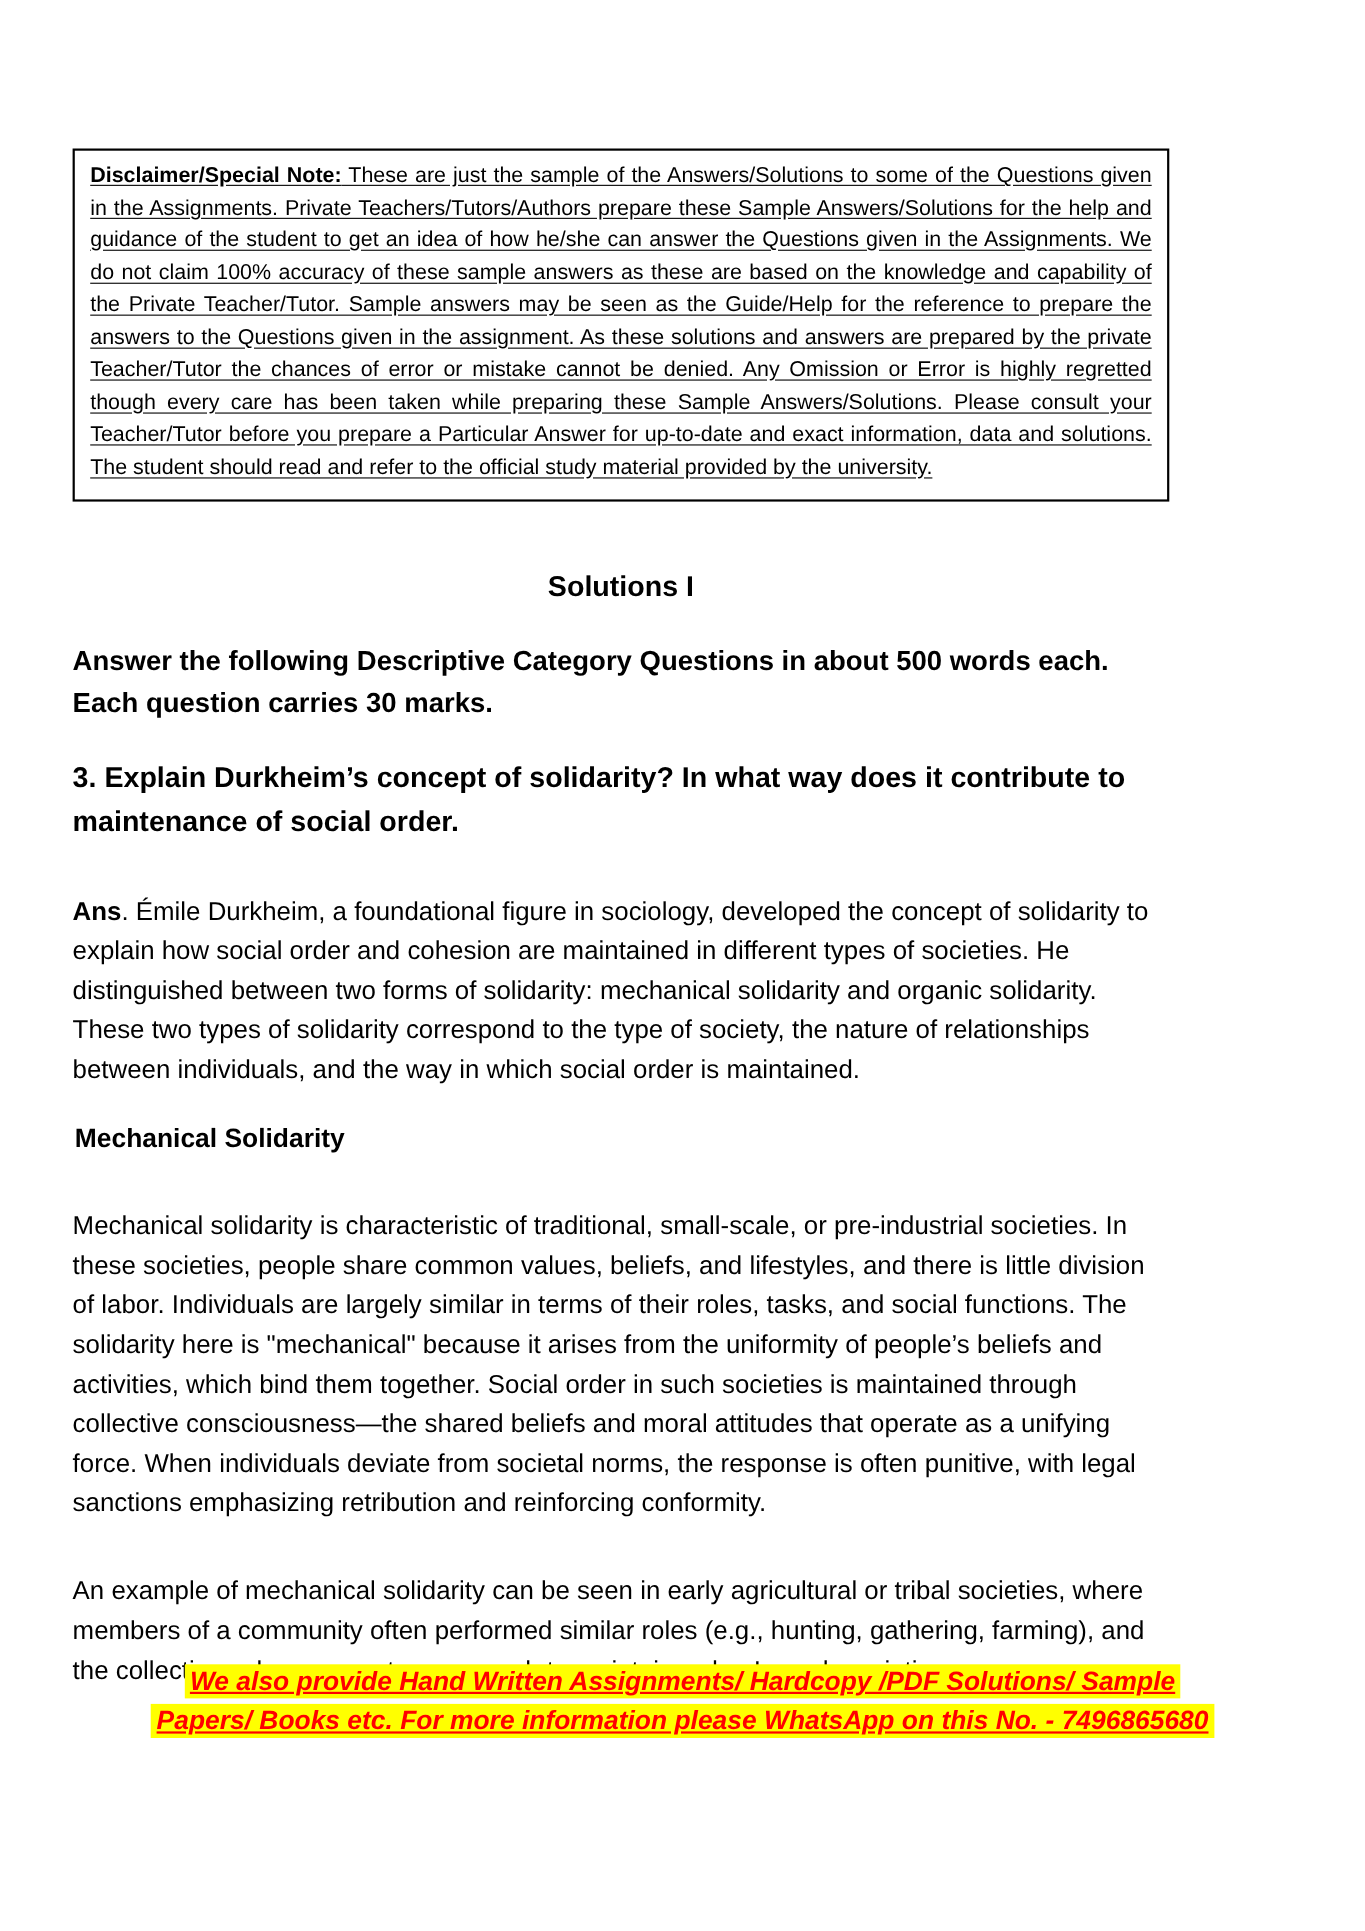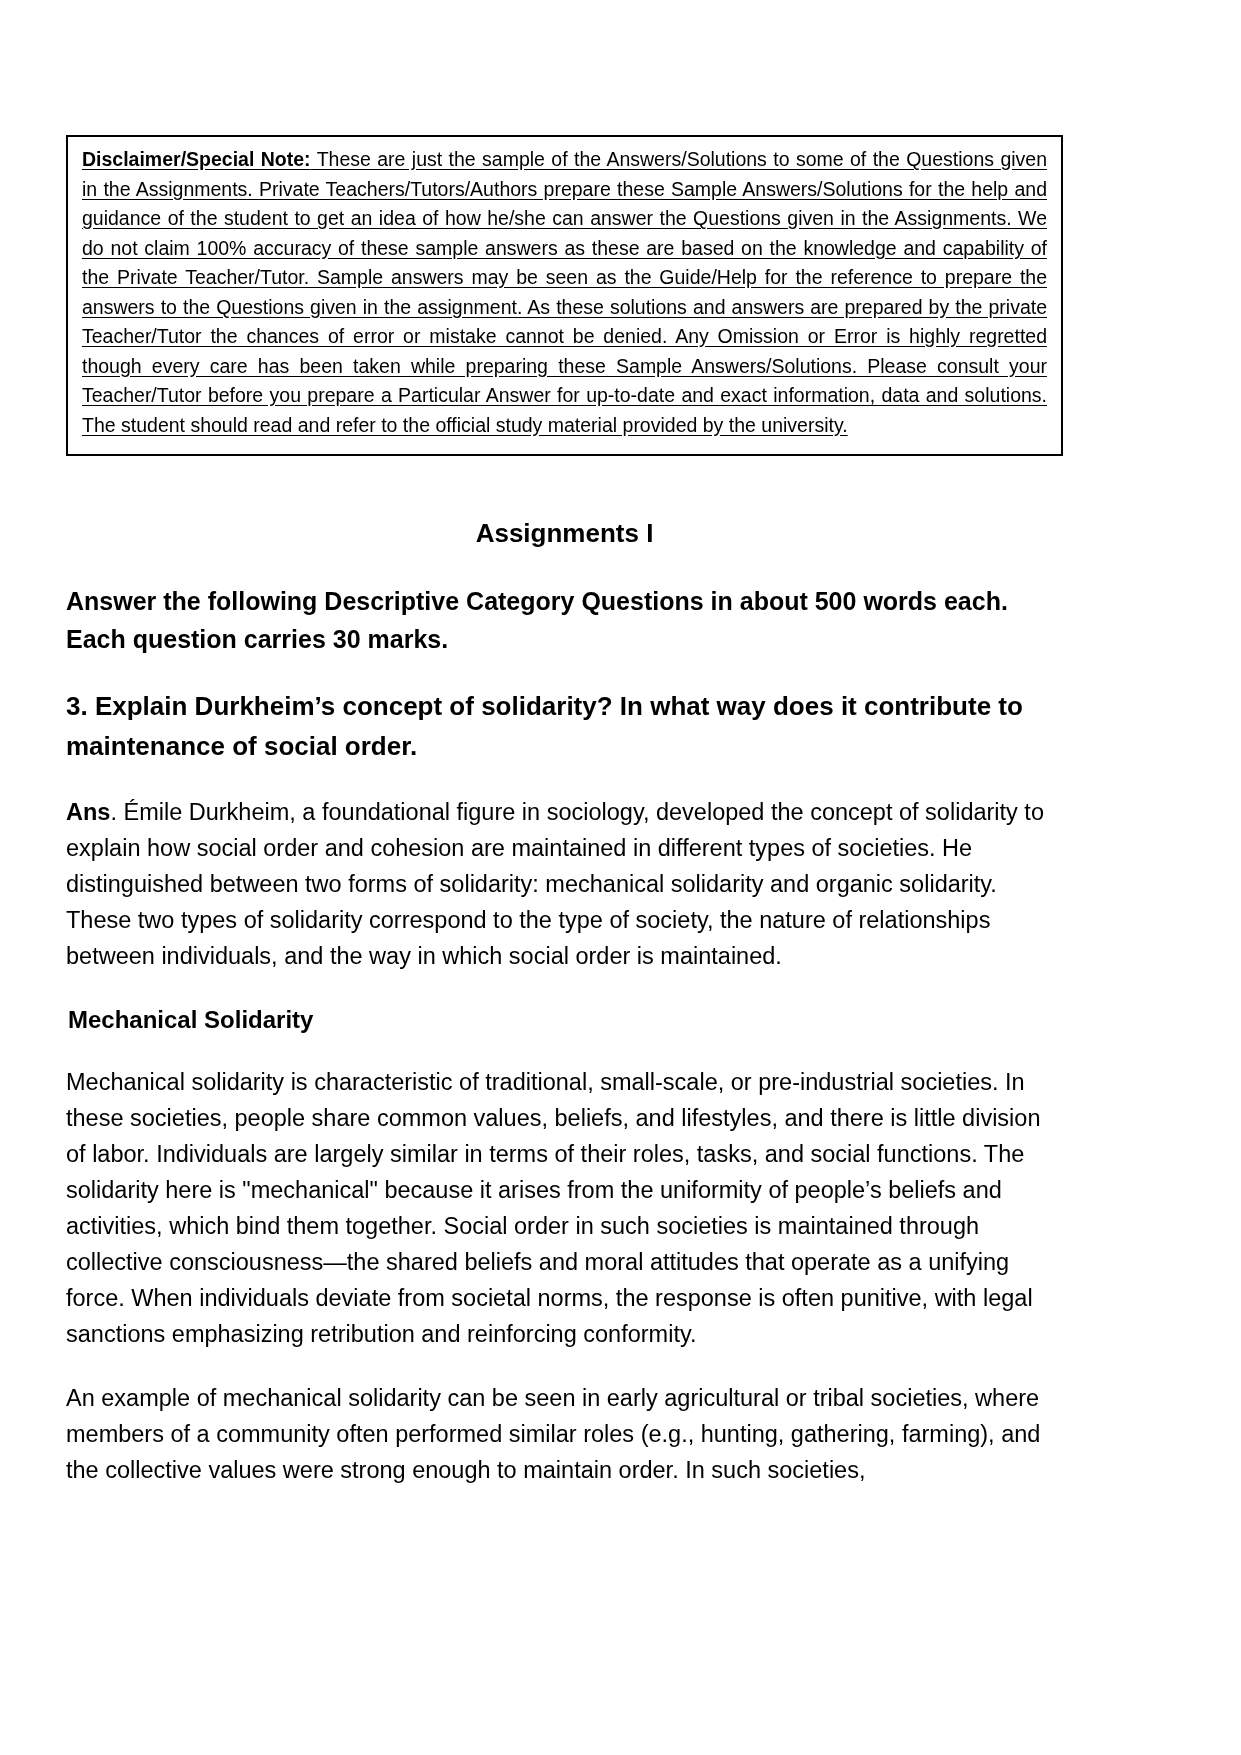--- a/index.html
+++ b/index.html
@@ -47,21 +47,21 @@
     font-weight: bold;
     line-height: 38px;
   }
   .question-heading {
     margin: 28px 0 0 0;
     font-size: 26px;
     font-weight: bold;
     line-height: 40px;
   }
   .body-para {
-    margin: 28px 0 0 0;
+    margin: 44px 0 0 0;
     font-size: 23.5px;
     line-height: 36px;
     text-align: left;
   }
   .ans-label {
     font-weight: bold;
   }
   .sub-heading {
     margin: 30px 0 0 2px;
     font-size: 24px;
@@ -94,28 +94,33 @@
 </style>
 </head>
 <body>
 
 <div class="page">
 
   <div class="disclaimer-box">
     <p class="disclaimer-text"><span class="disclaimer-label">Disclaimer/Special Note:</span><span> These are just the sample of the Answers/Solutions to some of the Questions given in the Assignments. Private Teachers/Tutors/Authors prepare these Sample Answers/Solutions for the help and guidance of the student to get an idea of how he/she can answer the Questions given in the Assignments. We do not claim 100% accuracy of these sample answers as these are based on the knowledge and capability of the Private Teacher/Tutor. Sample answers may be seen as the Guide/Help for the reference to prepare the answers to the Questions given in the assignment. As these solutions and answers are prepared by the private Teacher/Tutor the chances of error or mistake cannot be denied. Any Omission or Error is highly regretted though every care has been taken while preparing these Sample Answers/Solutions. Please consult your Teacher/Tutor before you prepare a Particular Answer for up-to-date and exact information, data and solutions. The student should read and refer to the official study material provided by the university.</span></p>
   </div>
 
-  <h1 class="assignment-title">Assignments I</h1>
+  <h1 class="assignment-title">Solutions I</h1>
 
   <p class="instructions">Answer the following Descriptive Category Questions in about 500 words each. Each question carries 30 marks.</p>
 
   <h2 class="question-heading">3. Explain Durkheim’s concept of solidarity? In what way does it contribute to maintenance of social order.</h2>
 
   <p class="body-para"><span class="ans-label">Ans</span><span>. Émile Durkheim, a foundational figure in sociology, developed the concept of solidarity to explain how social order and cohesion are maintained in different types of societies. He distinguished between two forms of solidarity: mechanical solidarity and organic solidarity. These two types of solidarity correspond to the type of society, the nature of relationships between individuals, and the way in which social order is maintained.</span></p>
 
   <h3 class="sub-heading">Mechanical Solidarity</h3>
 
   <p class="body-para">Mechanical solidarity is characteristic of traditional, small-scale, or pre-industrial societies. In these societies, people share common values, beliefs, and lifestyles, and there is little division of labor. Individuals are largely similar in terms of their roles, tasks, and social functions. The solidarity here is "mechanical" because it arises from the uniformity of people’s beliefs and activities, which bind them together. Social order in such societies is maintained through collective consciousness—the shared beliefs and moral attitudes that operate as a unifying force. When individuals deviate from societal norms, the response is often punitive, with legal sanctions emphasizing retribution and reinforcing conformity.</p>
 
   <p class="body-para">An example of mechanical solidarity can be seen in early agricultural or tribal societies, where members of a community often performed similar roles (e.g., hunting, gathering, farming), and the collective values were strong enough to maintain order. In such societies,</p>
 
+  <div class="footer">
+    <div class="footer-inner">
+      <span class="footer-text">We also provide Hand Written Assignments/ Hardcopy /PDF Solutions/ Sample Papers/ Books etc. For more information please WhatsApp on this No. - 7496865680</span>
+    </div>
+  </div>
 
 </div>
 
 </body></html>

